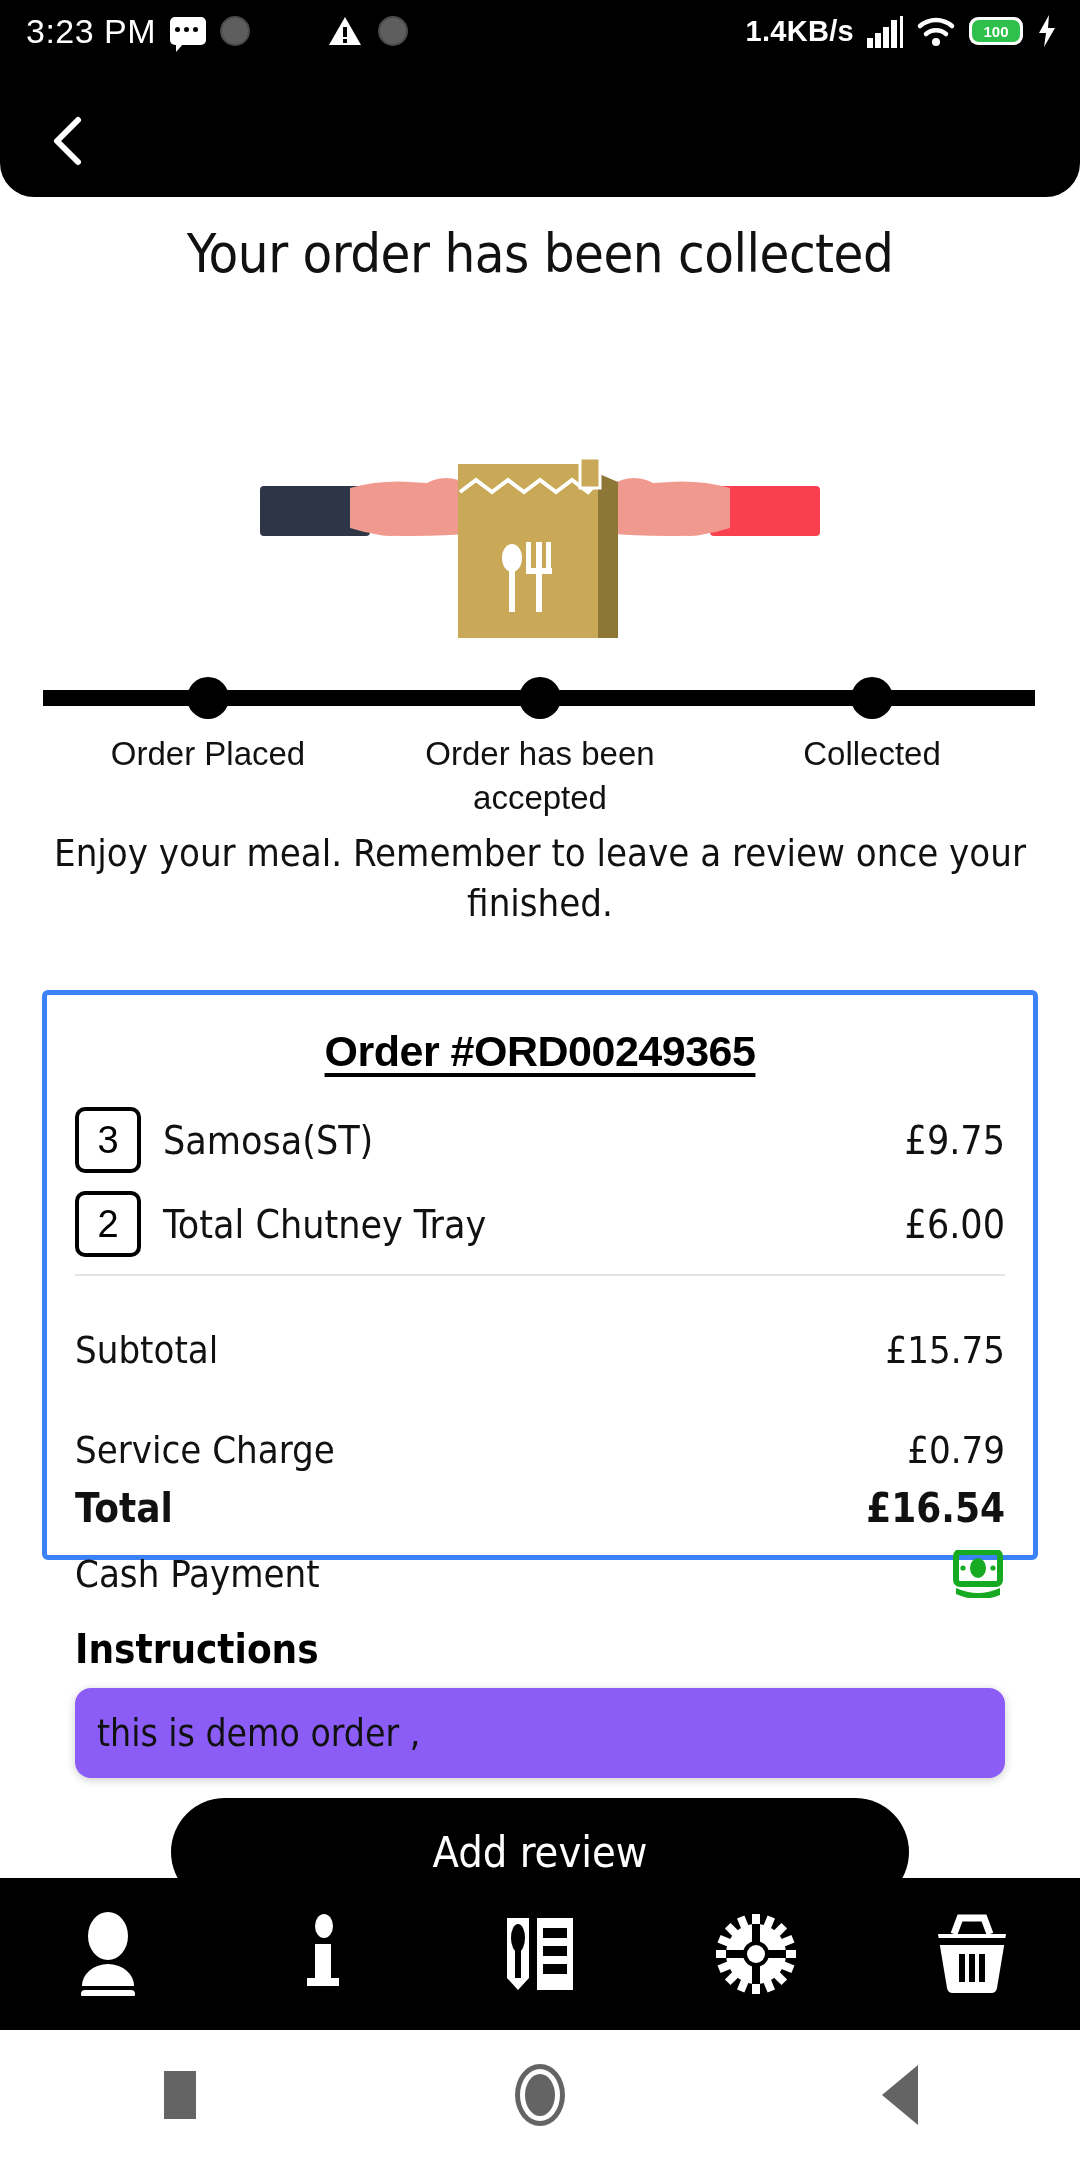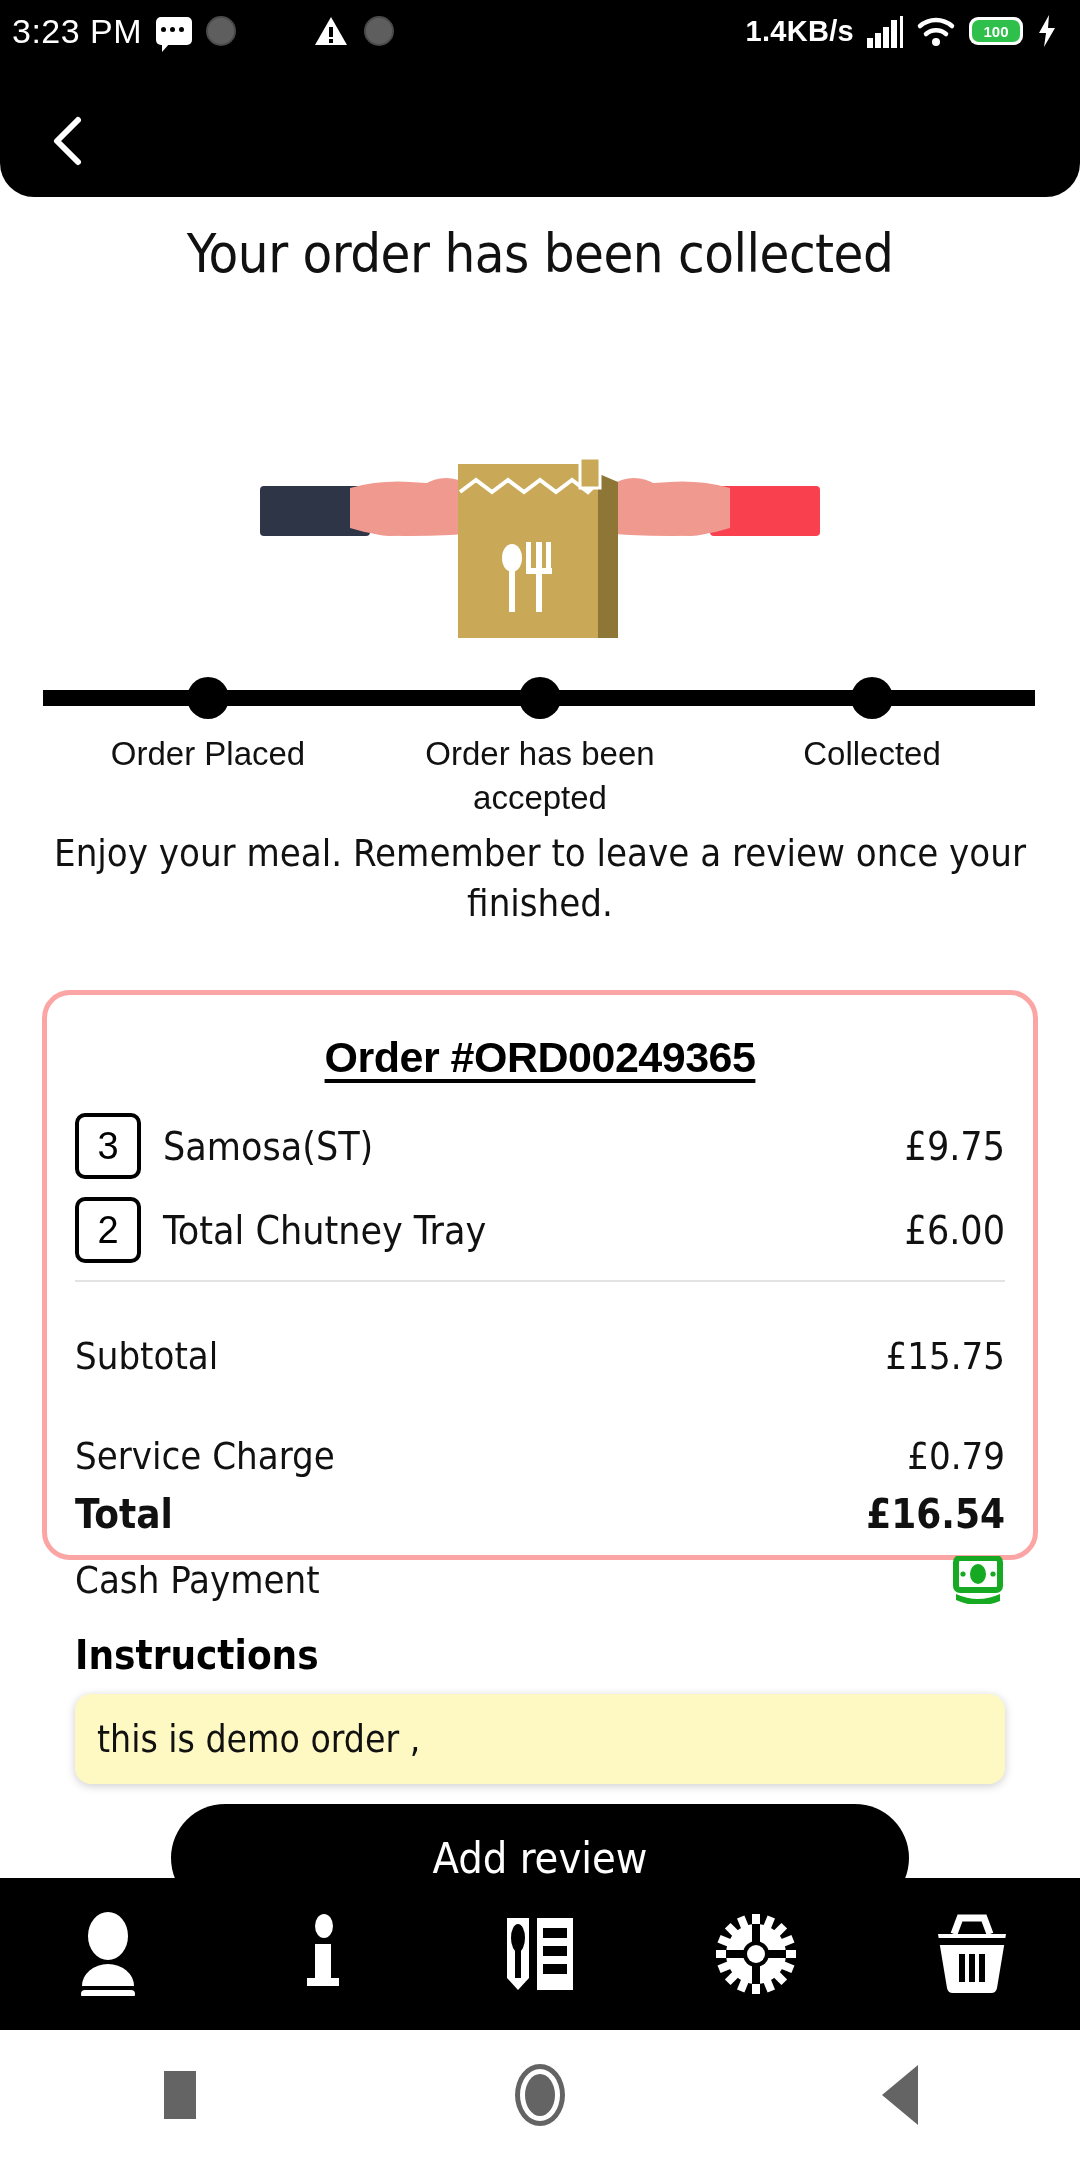--- a/index.html
+++ b/index.html
@@ -10,21 +10,21 @@
     overflow: hidden;
   }
   #screen { position: relative; width: 1080px; height: 2160px; background: #fff; }
 
   
   .statusbar {
     position: absolute; left: 0; top: 0; width: 1080px; height: 62px;
     background: #000; color: #fff;
     display: flex; align-items: center;
   }
-  .sb-left { display: flex; align-items: center; gap: 14px; padding-left: 12px; }
+  .sb-left { display: flex; align-items: center; gap: 14px; padding-left: 26px; }
   .sb-time { font-size: 34px; font-weight: 400; letter-spacing: .5px; }
   .sb-mid { display: flex; align-items: center; gap: 16px; margin-left: 78px; }
   .sb-right { margin-left: auto; display: flex; align-items: center; gap: 12px; padding-right: 22px; }
   .sb-net { font-size: 29px; font-weight: 700; letter-spacing: .3px; }
   .dot-grey { width: 30px; height: 30px; border-radius: 50%; background: #5e5e5e; flex: 0 0 auto;
               border: 2px solid #4a4a4a; }
   .msg-ico { width: 36px; height: 28px; background: #fff; border-radius: 5px; position: relative; flex:0 0 auto;}
   .msg-ico::after { content:""; position:absolute; left:6px; bottom:-7px; width:0;height:0;
     border-left: 8px solid #fff; border-bottom: 9px solid transparent; }
   .msg-dots { position:absolute; top:10px; left:5px; display:flex; gap:4px; }
@@ -58,22 +58,22 @@
   
   .note {
     position: absolute; left: 30px; top: 828px; width: 1020px; text-align: center;
     font-size: 38px; line-height: 50px; color: #111; font-weight: 400;
     font-family: "DejaVu Sans Condensed", "Liberation Sans Narrow", "Liberation Sans", sans-serif;
   }
 
   
   .card {
     position: absolute; left: 42px; top: 990px; width: 996px; height: 570px;
-    border: 5px solid #fca5a5; border-radius: 28px; background: #fff;
-    padding: 6px 28px; overflow: visible;
+    border: 5px solid #3b82f6; border-radius: 6px; background: #fff;
+    padding: 0 28px; overflow: visible;
   }
   .card-title {
     margin-top: 32px; text-align: center; font-size: 43px; font-weight: 700;
     text-decoration: underline; text-underline-offset: 7px; color: #000;
     letter-spacing: -0.5px;
   }
   .items { margin-top: 28px; }
   .item-row { display: flex; align-items: center; height: 72px; margin-bottom: 12px; }
   .qty-box {
     width: 66px; height: 66px; border: 4px solid #000; border-radius: 10px;
@@ -93,21 +93,21 @@
     font-size: 38px; color: #111; line-height: 52px;
     font-family: "DejaVu Sans Condensed", "Liberation Sans Narrow", "Liberation Sans", sans-serif; margin-top: 48px; }
   .sum-row.bold { font-weight: 700; font-size: 40px; margin-top: 6px; }
   .pay-row { display: flex; align-items: center; justify-content: space-between; margin-top: 16px; }
   .pay-lbl { font-size: 38px; color: #111;
     font-family: "DejaVu Sans Condensed", "Liberation Sans Narrow", "Liberation Sans", sans-serif; }
 
   .instr-hd { margin-top: 28px; font-size: 40px; font-weight: 700; color: #000;
     font-family: "DejaVu Sans Condensed", "Liberation Sans Narrow", "Liberation Sans", sans-serif; }
   .instr-box {
-    margin-top: 16px; height: 90px; border-radius: 16px; background: #fef9c3;
+    margin-top: 16px; height: 90px; border-radius: 16px; background: #8b5cf6;
     box-shadow: 0 2px 10px rgba(0,0,0,.20); display: flex; align-items: center;
     padding: 0 22px; font-size: 37px; color: #111;
     font-family: "DejaVu Sans Condensed", "Liberation Sans Narrow", "Liberation Sans", sans-serif;
   }
   .review-btn {
     margin: 20px auto 0; width: 738px; height: 108px; background: #000; color: #fff;
     border-radius: 54px; display: flex; align-items: center; justify-content: center;
     font-size: 43px; cursor: pointer;
     font-family: "DejaVu Sans Condensed", "Liberation Sans Narrow", "Liberation Sans", sans-serif;
   }

